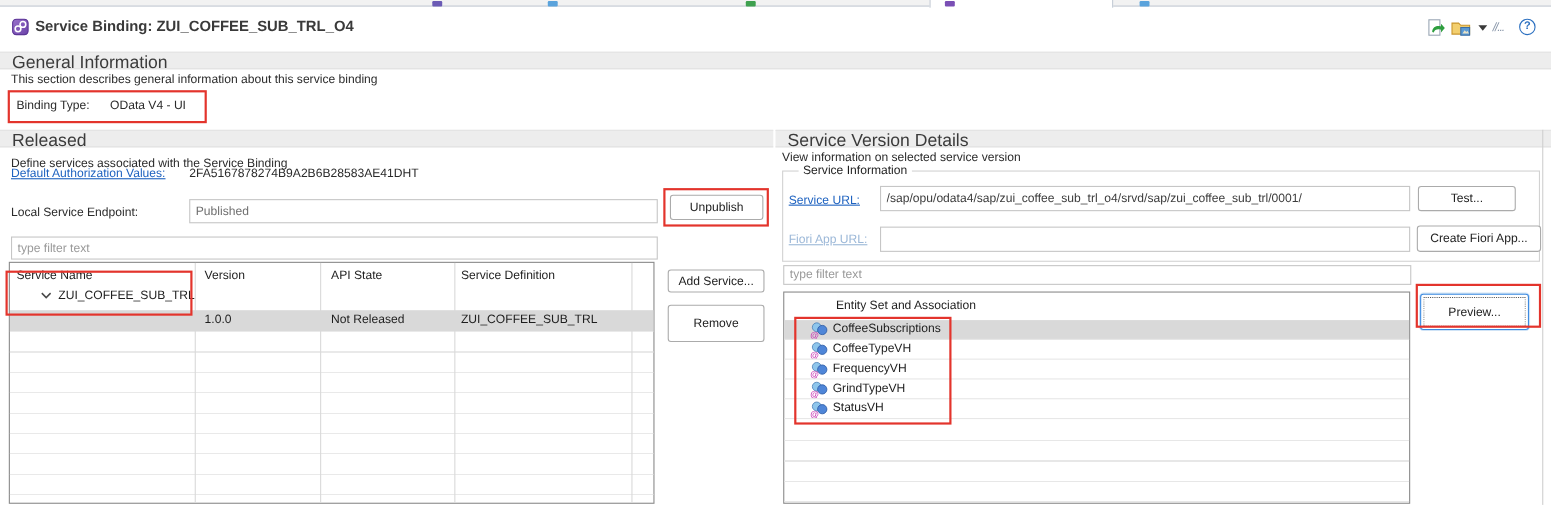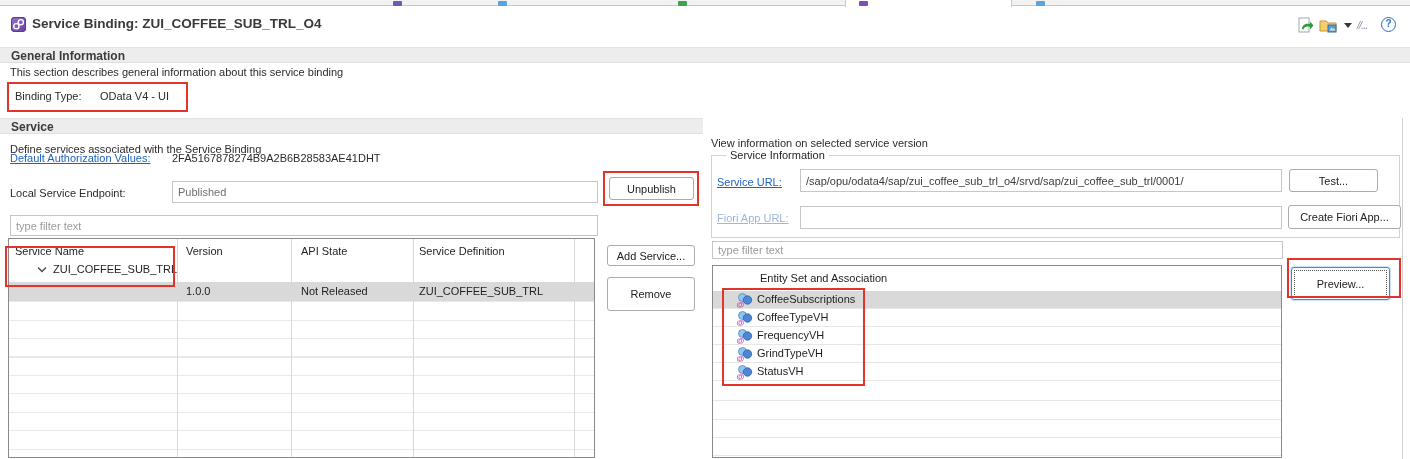--- a/index.html
+++ b/index.html
@@ -20,21 +20,21 @@
 
   
   .tb { position:absolute; top:17px; height:17px; }
   .help-circle { width:15px; height:15px; border:1.5px solid #2a6fc0; border-radius:50%; color:#2a6fc0;
                  font-weight:bold; font-size:10px; text-align:center; line-height:12px; }
   .slashes { color:#8795a8; font-style:italic; font-size:11px; letter-spacing:-1px; }
   .caret { width:0; height:0; border-left:4px solid transparent; border-right:4px solid transparent; border-top:5px solid #3a3a3a; }
 
   
   .bar { position:absolute; height:16px; background:#ededed; border-top:1px solid #e3e3e3; border-bottom:1px solid #e0e0e0; }
-  .bar span { position:absolute; left:11px; top:1px; font-weight:bold; color:#3b3b3b; font-size:12px; }
+  .bar span { position:absolute; left:11px; top:1px; font-weight:normal; color:#3b3b3b; font-size:16px; }
   .desc { position:absolute; color:#2b2b2b; font-size:11px; white-space:nowrap; }
 
   .link { color:#1f63c0; text-decoration:underline; white-space:nowrap; cursor:pointer; }
   .link-disabled { color:#9cb8d8; text-decoration:underline; white-space:nowrap; }
 
   .field { position:absolute; border:1px solid #c6c6c6; background:#fff; font-size:11px; padding:0 5px;
            font-family:"Liberation Sans",sans-serif; color:#333; }
   .field::placeholder { color:#9a9a9a; }
 
   .btn { position:absolute; border:1px solid #ababab; border-radius:3px; background:#fff; font-size:11px; color:#222;
@@ -109,21 +109,21 @@
   <div class="tb help-circle" style="left:1381px;">?</div>
 
   <div class="bar" style="left:0;top:47px;width:1410px;">
     <span>General Information</span>
   </div>
   <div class="desc" style="left:10px;top:66px;">This section describes general information about this service binding</div>
   <div class="desc" style="left:15px;top:90px;">Binding Type:</div>
   <div class="desc" style="left:100px;top:90px;">OData V4 - UI</div>
 
   <div class="bar" style="left:0;top:118px;width:703px;">
-    <span>Service</span>
+    <span>Released</span>
   </div>
   <div class="desc" style="left:10px;top:143px;">Define services associated with the Service Binding</div>
   <div class="desc link" style="left:10px;top:152px;">Default Authorization Values:</div>
   <div class="desc" style="left:172px;top:152px;">2FA5167878274B9A2B6B28583AE41DHT</div>
 
   <div class="desc" style="left:10px;top:187px;">Local Service Endpoint:</div>
   <input class="field" style="left: 172px; top: 181px; width: 426px; height: 22px; color: rgb(111, 111, 111);" readonly="" value="Published">
   <button class="btn" style="left:609px;top:177px;width:85px;height:23px;">Unpublish</button>
 
   <input class="field" style="left: 10px; top: 215px; width: 588px; height: 21px;" placeholder="type filter text">
@@ -150,20 +150,23 @@
     <div class="cell" style="left:177px;top:46px;">1.0.0</div>
     <div class="cell" style="left:292px;top:46px;">Not Released</div>
     <div class="cell" style="left:410px;top:46px;">ZUI_COFFEE_SUB_TRL</div>
 
     <div class="tbl-empty"></div>
   </div>
 
   <button class="btn" style="left:607px;top:245px;width:88px;height:21px;">Add Service...</button>
   <button class="btn" style="left:607px;top:277px;width:88px;height:34px;">Remove</button>
 
+  <div class="bar" style="left:705px;top:118px;width:705px;">
+    <span>Service Version Details</span>
+  </div>
   <div class="desc" style="left:711px;top:137px;">View information on selected service version</div>
 
   <div class="groupbox">
     <span class="legend">Service Information</span>
   </div>
   <div class="desc link" style="left:717px;top:176px;">Service URL:</div>
   <input class="field" style="left: 800px; top: 169px; width: 482px; height: 23px; color: rgb(60, 60, 60);" readonly="" value="/sap/opu/odata4/sap/zui_coffee_sub_trl_o4/srvd/sap/zui_coffee_sub_trl/0001/">
   <button class="btn" style="left:1289px;top:169px;width:89px;height:23px;">Test...</button>
 
   <div class="desc link-disabled" style="left:717px;top:212px;">Fiori App URL:</div>

